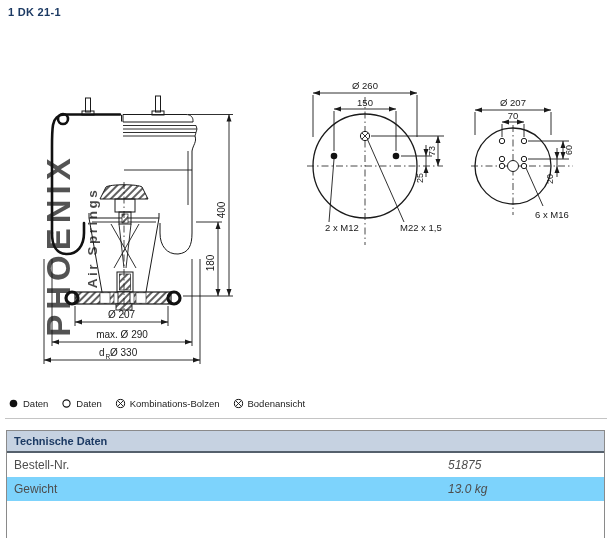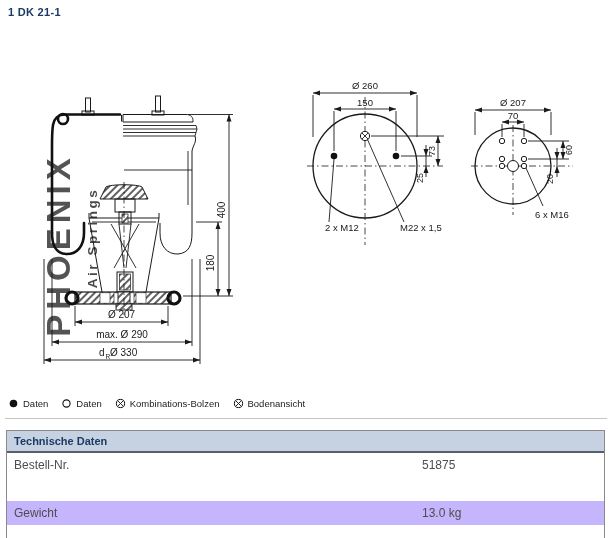--- a/index.html
+++ b/index.html
@@ -16,22 +16,22 @@
   .legend{position:absolute;left:8px;top:398px;display:flex;align-items:center;
           gap:13px;font-size:9.5px;color:#222;}
   .legend .item{display:flex;align-items:center;gap:4px;}
   .divider{position:absolute;left:5px;top:418px;width:602px;height:1px;background:#c4c4c4;}
   .table{position:absolute;left:6px;top:430px;width:599px;height:126px;
          border:1px solid #8a8a8a;background:#fff;box-sizing:border-box;}
   .table .thead{height:20px;background:#c6d2e1;border-bottom:2px solid #55606c;
          font-size:11px;font-weight:bold;color:#1c3a63;line-height:20px;padding-left:7px;}
   .table .row{position:relative;height:24px;font-size:12px;color:#4d4d4d;line-height:24px;
          padding-left:7px;}
-  .table .row.alt{background:#c4b5fd;margin-top:24px;}
-  .table .val{position:absolute;left:415px;top:0;}
+  .table .row.alt{background:#7dd3fc;}
+  .table .val{position:absolute;left:441px;top:0;font-style:italic;}
   .dln{stroke:#1a1a1a;stroke-width:0.9;fill:none;}
   .thin{stroke:#1a1a1a;stroke-width:1;fill:none;}
   .thick{stroke:#111;stroke-width:2.6;fill:none;stroke-linecap:round;}
   .dash{stroke:#1a1a1a;stroke-width:0.8;fill:none;stroke-dasharray:7 3 1.5 3;}
 </style>
 </head>
 <body>
 
 <div id="stage">
 

